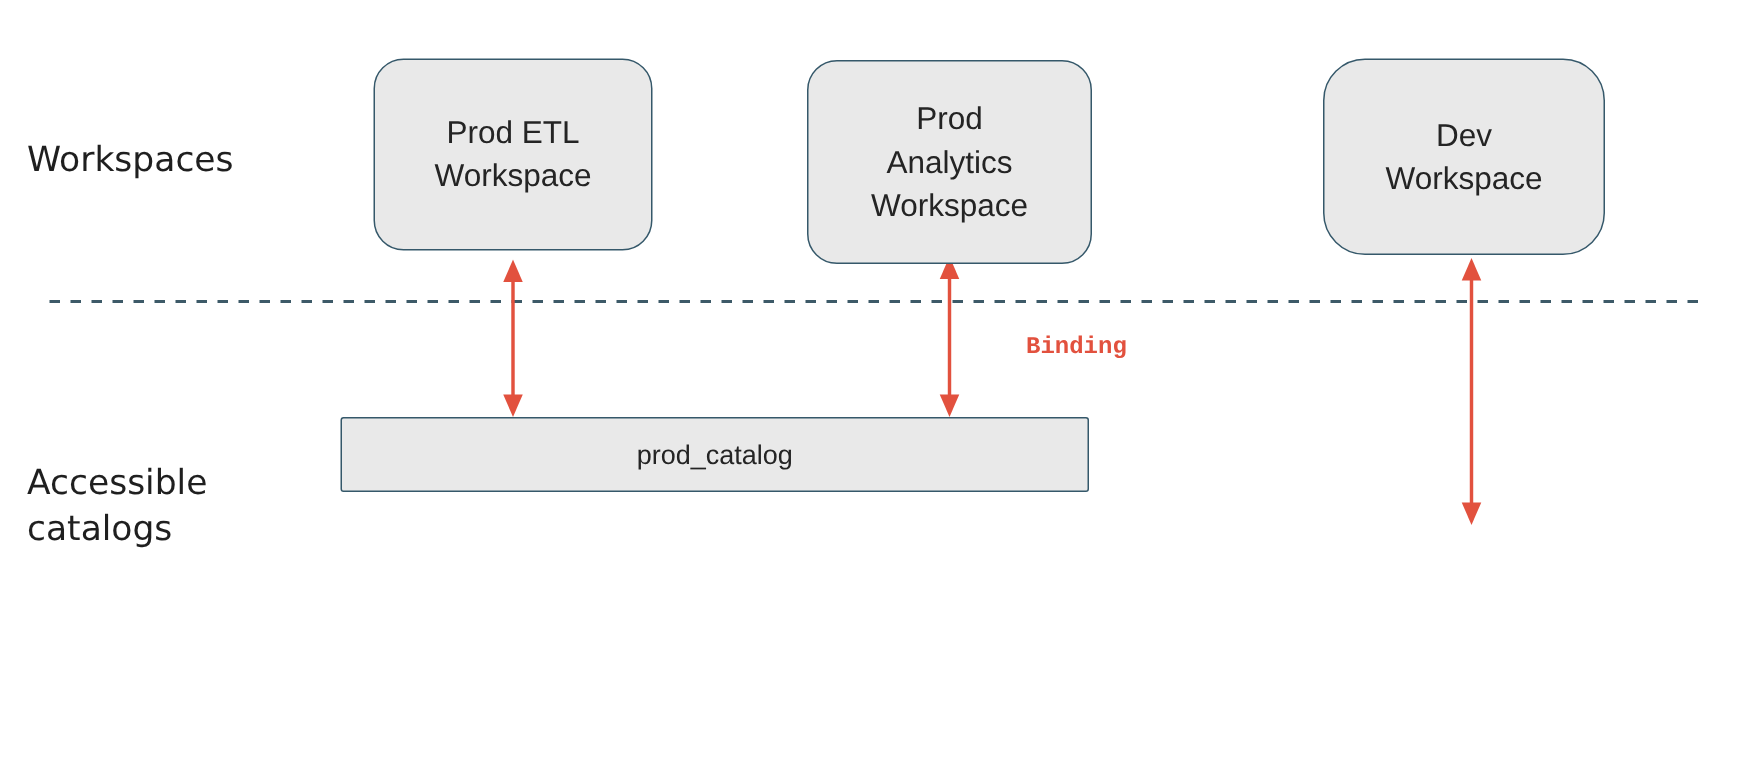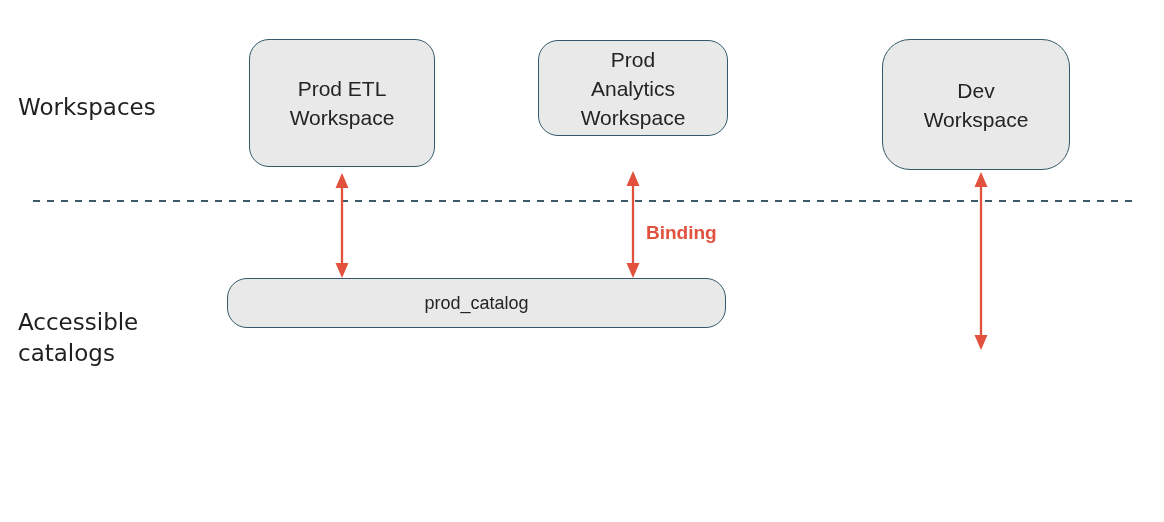--- a/index.html
+++ b/index.html
@@ -33,34 +33,34 @@
     color: #242424;
     box-sizing: border-box;
   }
   .workspace-node {
     border-radius: 20px;
     font-size: 21px;
     line-height: 29px;
     white-space: pre-line;
   }
   #node-prod-etl       { left: 249px; top: 39px;  width: 186px; height: 128px; }
-  #node-prod-analytics { left: 538px; top: 40px;  width: 190px; height: 96px; }
+  #node-prod-analytics { left: 538px; top: 40px;  width: 190px; height: 136px; }
   #node-dev            { left: 882px; top: 39px;  width: 188px; height: 131px; border-radius: 28px; }
   .catalog-node {
-    border-radius: 20px;
+    border-radius: 2px;
     font-size: 18px;
   }
   #node-prod-catalog { left: 227px; top: 278px; width: 499px; height: 50px; }
   #node-dev-catalog  { left: 848px; top: 352px; width: 270px; height: 50px; }
   #binding-label {
     position: absolute;
-    left: 646px;
+    left: 684px;
     top: 222px;
-    font-family: Liberation Sans, sans-serif;
-    font-size: 19px;
+    font-family: Liberation Mono, monospace;
+    font-size: 16px;
     font-weight: bold;
   }
   svg.overlay {
     position: absolute;
     left: 0; top: 0;
     width: 1164px; height: 522px;
   }
 </style>
 </head>
 <body>

